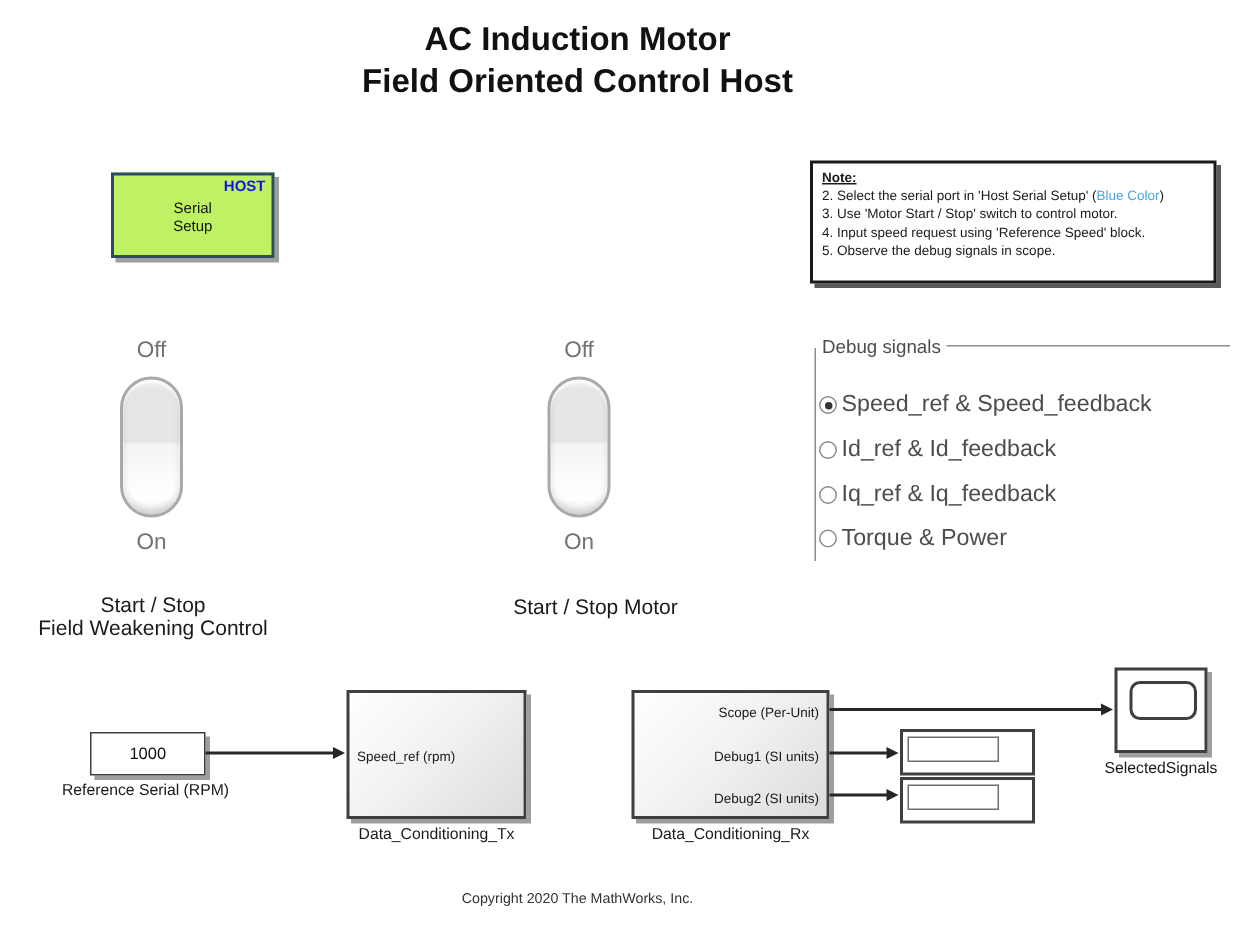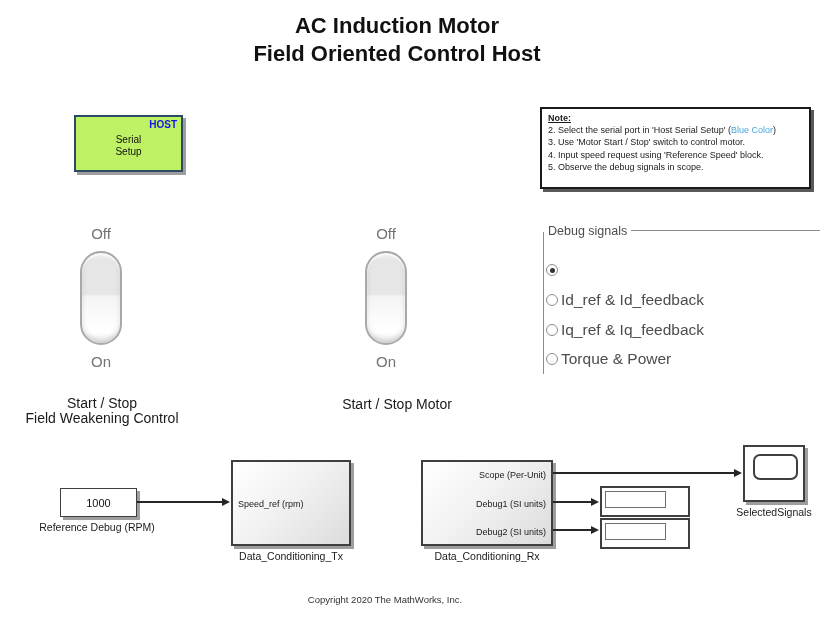--- a/index.html
+++ b/index.html
@@ -1,20 +1,20 @@
 <!DOCTYPE html>
 <html><head>
 <meta charset="utf-8">
 <style>
   * { margin:0; padding:0; box-sizing:border-box; }
   body { font-family:"Liberation Sans", sans-serif; background:#ffffff; }
   #canvas { position:relative; width:825px; height:620px; background:#ffffff; overflow:hidden; }
 
   
-  .title { position:absolute; left:12px; top:12px; width:770px; text-align:center;
+  .title { position:absolute; left:0; top:12px; width:770px; text-align:center;
            font-size:22px; font-weight:bold; color:#111; line-height:28px; }
 
   
   .serial-block { position:absolute; left:74px; top:115px; width:109px; height:57px;
                   background:#bef264; border:2px solid #2b4a63;
                   box-shadow:3px 3px 0 #9e9e9e; }
   .serial-host { position:absolute; top:2px; right:4px; font-size:10px; font-weight:bold; color:#1414e6; }
   .serial-label { position:absolute; left:0; top:17px; width:100%; text-align:center;
                   font-size:10px; color:#111; line-height:12px; }
 
@@ -117,39 +117,40 @@
   <div class="sw-caption" style="left:287px; top:397px;">
     <div>Start / Stop Motor</div>
     <div></div>
   </div>
 
   <div class="debug-group">
     <div class="debug-legend">Debug signals</div>
     <div class="debug-legend-line"></div>
     <div class="radio-row selected" style="top:28px;">
       <span class="radio-circle"></span>
+      <span class="radio-label">Speed_ref &amp; Speed_feedback</span>
     </div>
     <div class="radio-row" style="top:58px;">
       <span class="radio-circle"></span>
       <span class="radio-label">Id_ref &amp; Id_feedback</span>
     </div>
     <div class="radio-row" style="top:88px;">
       <span class="radio-circle"></span>
       <span class="radio-label">Iq_ref &amp; Iq_feedback</span>
     </div>
     <div class="radio-row" style="top:117px;">
       <span class="radio-circle"></span>
       <span class="radio-label">Torque &amp; Power</span>
     </div>
   </div>
 
   <div class="const-block">
     <span>1000</span>
   </div>
-  <div class="block-name" style="left:33px; top:521px; width:128px;">Reference Debug (RPM)</div>
+  <div class="block-name" style="left:33px; top:521px; width:128px;">Reference Serial (RPM)</div>
 
   <div class="wire" style="left:137px; top:501px; width:87px;"></div>
   <div class="arrow-right" style="left:222px; top:498px;"></div>
 
   <div class="sl-block" style="left:231px; top:460px; width:120px; height:86px;">
     <div class="port-label" style="left:5px; top:37px;">Speed_ref (rpm)</div>
   </div>
   <div class="block-name" style="left:231px; top:550px; width:120px;">Data_Conditioning_Tx</div>
 
   <div class="sl-block" style="left:421px; top:460px; width:132px; height:86px;">

